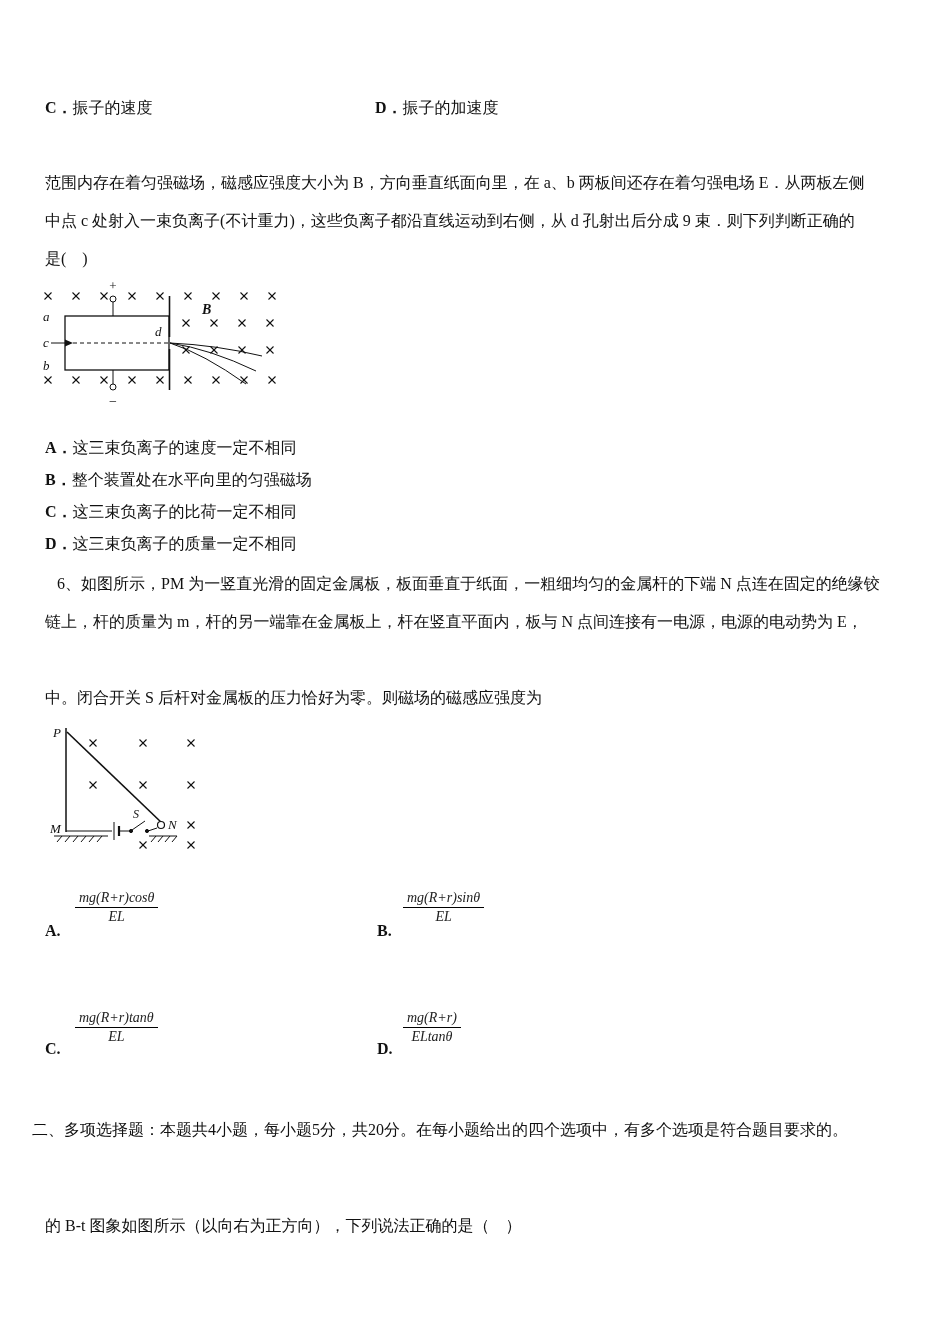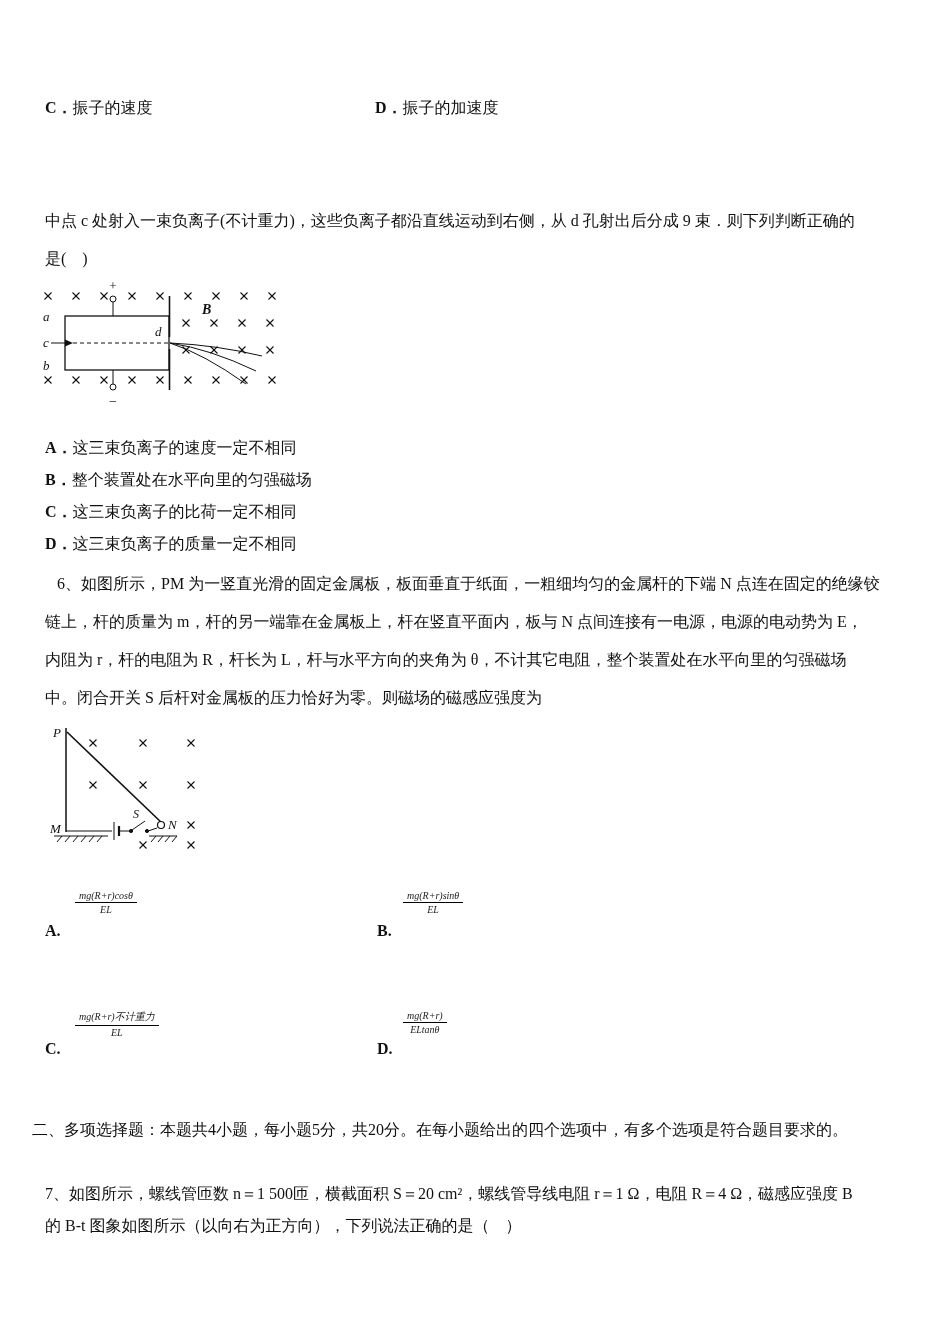--- a/index.html
+++ b/index.html
@@ -21,38 +21,39 @@
   }
   .lbl { font-weight: bold; }
   .optlabel {
     position: absolute;
     font-size: 16px;
     font-weight: bold;
     white-space: pre;
   }
   .frac {
     position: absolute;
-    font-size: 10px;
+    font-size: 14px;
     font-style: italic;
     text-align: center;
     color: #222;
   }
   .frac .num { display: block; border-bottom: 1px solid #000; padding: 0 4px 1px; }
   .frac .den { display: block; padding-top: 1px; }
   svg text { font-family: "Liberation Serif", "DejaVu Serif", serif; fill: #111; }
   .fig { position: absolute; }
 </style>
 </head>
 <body>
 
 <div id="page">
 
   <div class="line" style="left:45px; top:98px"><span class="lbl">C．</span><span>振子的速度</span></div>
   <div class="line" style="left:375px; top:98px"><span class="lbl">D．</span><span>振子的加速度</span></div>
 
+  <div class="line" style="left:45px; top:173px">范围内存在着匀强磁场，磁感应强度大小为 B，方向垂直纸面向里，在 a、b 两板间还存在着匀强电场 E．从两板左侧</div>
   <div class="line" style="left:45px; top:211px">中点 c 处射入一束负离子(不计重力)，这些负离子都沿直线运动到右侧，从 d 孔射出后分成 9 束．则下列判断正确的</div>
   <div class="line" style="left:45px; top:249px">是(　)</div>
 
   <div class="fig" style="left:38px; top:276px">
     <svg width="260" height="138" viewBox="0 0 260 138" xmlns="http://www.w3.org/2000/svg" xmlns:xlink="http://www.w3.org/1999/xlink">
       <defs>
         <g id="xm1" stroke="#111" stroke-width="1.1">
           <line x1="-3.5" y1="-3.5" x2="3.5" y2="3.5"></line>
           <line x1="-3.5" y1="3.5" x2="3.5" y2="-3.5"></line>
         </g>
@@ -126,21 +127,20 @@
     </svg>
   </div>
 
   <div class="line" style="left:45px; top:438px"><span class="lbl">A．</span><span>这三束负离子的速度一定不相同</span></div>
   <div class="line" style="left:45px; top:470px"><span class="lbl">B．</span><span>整个装置处在水平向里的匀强磁场</span></div>
   <div class="line" style="left:45px; top:502px"><span class="lbl">C．</span><span>这三束负离子的比荷一定不相同</span></div>
   <div class="line" style="left:45px; top:534px"><span class="lbl">D．</span><span>这三束负离子的质量一定不相同</span></div>
 
   <div class="line" style="left:57px; top:574px">6、如图所示，PM 为一竖直光滑的固定金属板，板面垂直于纸面，一粗细均匀的金属杆的下端 N 点连在固定的绝缘铰</div>
   <div class="line" style="left:45px; top:612px">链上，杆的质量为 m，杆的另一端靠在金属板上，杆在竖直平面内，板与 N 点间连接有一电源，电源的电动势为 E，</div>
-  <div class="line" style="left:45px; top:650px">内阻为 r，杆的电阻为 R，杆长为 L，杆与水平方向的夹角为 θ，不计其它电阻，整个装置处在水平向里的匀强磁场</div>
   <div class="line" style="left:45px; top:688px">中。闭合开关 S 后杆对金属板的压力恰好为零。则磁场的磁感应强度为</div>
 
   <div class="fig" style="left:50px; top:724px">
     <svg width="170" height="140" viewBox="0 0 170 140" xmlns="http://www.w3.org/2000/svg" xmlns:xlink="http://www.w3.org/1999/xlink">
       <defs>
         <g id="xm2" stroke="#111" stroke-width="1.1">
           <line x1="-3.5" y1="-3.5" x2="3.5" y2="3.5"></line>
           <line x1="-3.5" y1="3.5" x2="3.5" y2="-3.5"></line>
         </g>
       </defs>
@@ -205,29 +205,28 @@
   </div>
   <div class="optlabel" style="left:45px; top:922px">A.</div>
 
   <div class="frac" style="left:403px; top:890px">
     <span class="num">mg(R+r)sinθ</span>
     <span class="den">EL</span>
   </div>
   <div class="optlabel" style="left:377px; top:922px">B.</div>
 
   <div class="frac" style="left:75px; top:1010px">
-    <span class="num">mg(R+r)不计重力</span>
+    <span class="num">mg(R+r)tanθ</span>
     <span class="den">EL</span>
   </div>
   <div class="optlabel" style="left:45px; top:1040px">C.</div>
 
   <div class="frac" style="left:403px; top:1010px">
     <span class="num">mg(R+r)</span>
     <span class="den">ELtanθ</span>
   </div>
   <div class="optlabel" style="left:377px; top:1040px">D.</div>
 
   <div class="line" style="left:32px; top:1120px">二、多项选择题：本题共4小题，每小题5分，共20分。在每小题给出的四个选项中，有多个选项是符合题目要求的。</div>
 
-  <div class="line" style="left:45px; top:1184px">7、如图所示，螺线管匝数 n＝1 500匝，横截面积 S＝20 cm²，螺线管导线电阻 r＝1 Ω，电阻 R＝4 Ω，磁感应强度 B</div>
   <div class="line" style="left:45px; top:1216px">的 B-t 图象如图所示（以向右为正方向），下列说法正确的是（　）</div>
 
 </div>
 
 </body></html>

